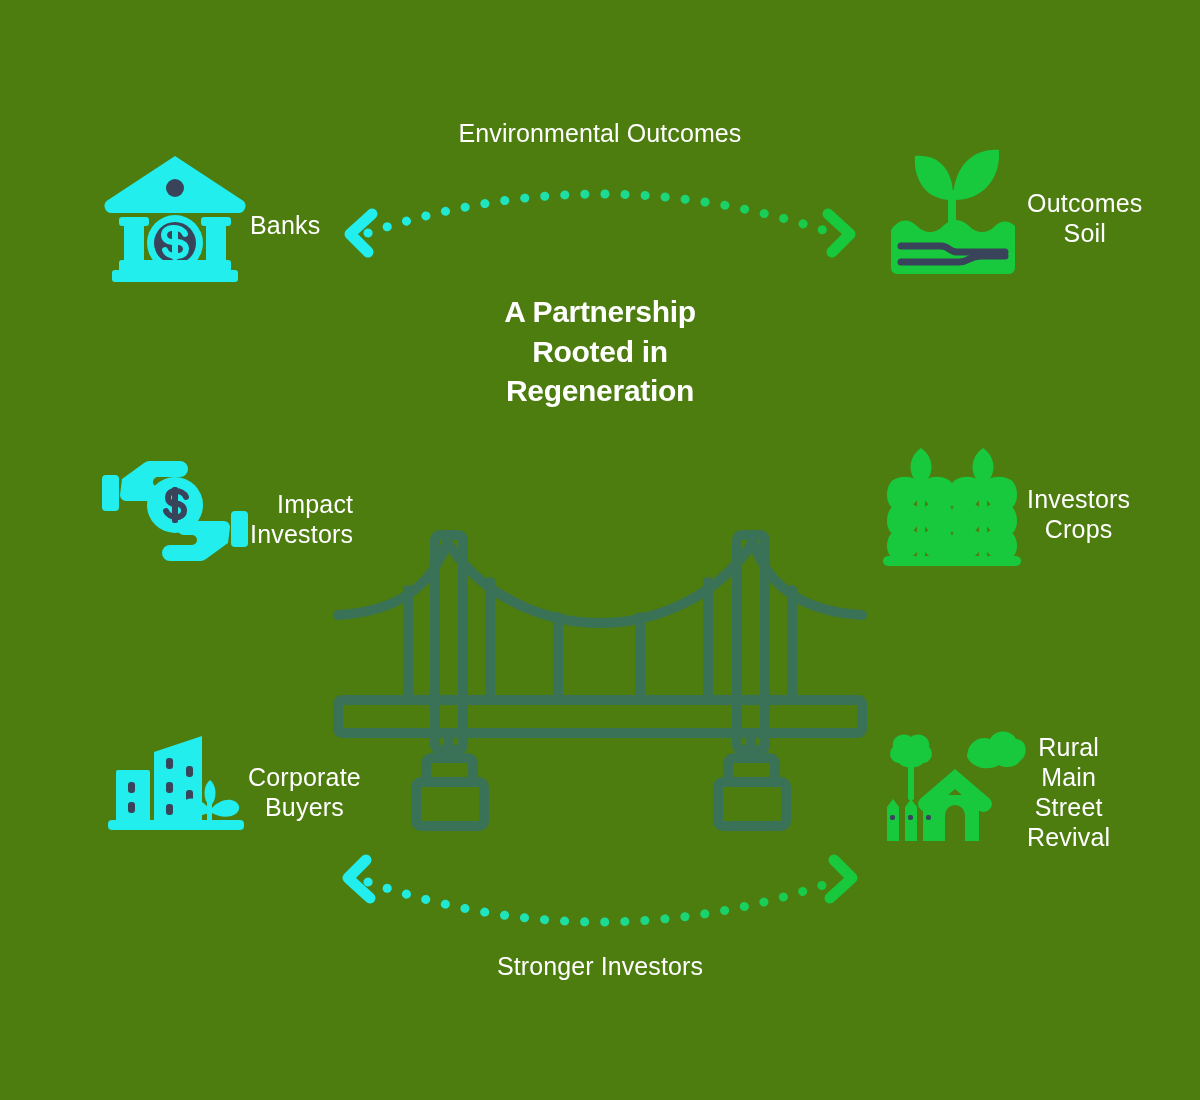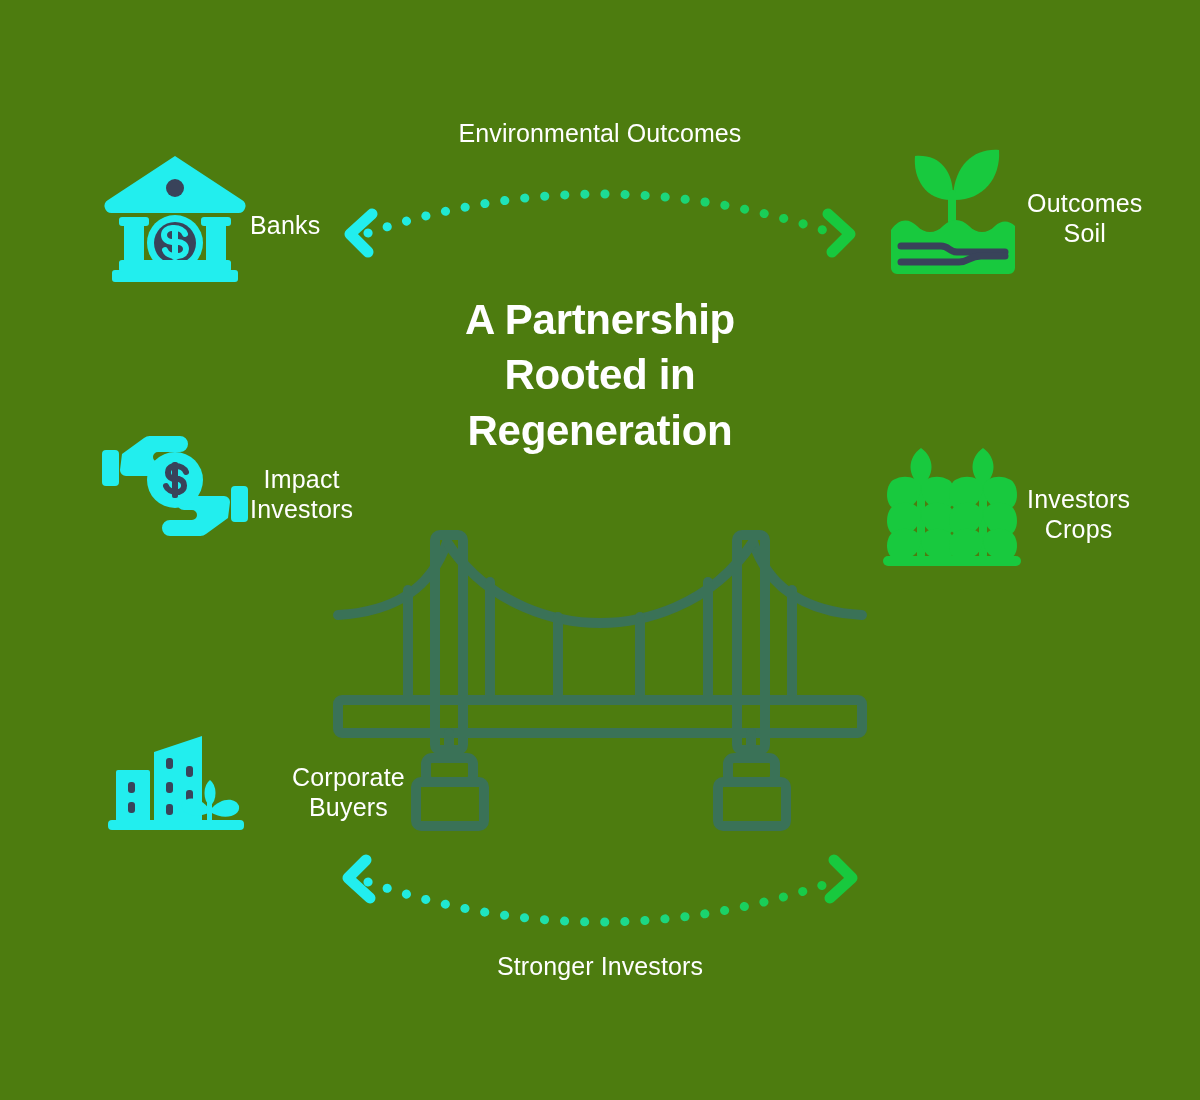--- a/index.html
+++ b/index.html
@@ -37,37 +37,37 @@
     color: #ffffff;
     font-size: 25px;
     line-height: 1.2;
     letter-spacing: 0.2px;
     white-space: pre-line;
     font-weight: 400;
   }
 
   
   #node-banks            { left: 100px;  top: 148px; }
-  #node-impact-investors { left: 100px;  top: 432px; }
-  #node-corporate-buyers { left: 98px;   top: 730px; gap: 44px; }
+  #node-impact-investors { left: 100px;  top: 457px; text-align: right; }
+  #node-corporate-buyers { left: 98px;   top: 730px; }
 
   
   #node-healthier-soil   { left: 877px;  top: 138px; }
   #node-thriving-crops   { left: 877px;  top: 442px; }
   #node-rural-revival    { left: 877px;  top: 718px; }
 
   
   #center-title {
     position: absolute;
     left: 330px;
     top: 292px;
     width: 540px;
     text-align: center;
     color: #ffffff;
-    font-size: 42px;
+    font-size: 30px;
     font-weight: 700;
     line-height: 1.32;
     letter-spacing: -0.3px;
     white-space: pre-line;
   }
 
   
   .arc-caption {
     position: absolute;
     width: 560px;
@@ -308,14 +308,48 @@
           <path d="M106 96 C106 114 120 120 134 116 C142 112 142 96 134 90 C124 84 110 86 106 96 Z"></path>
 
           <rect x="6" y="114" width="138" height="10" rx="5"></rect>
         </g>
       </svg>
     </span>
     <div class="node-label">Investors
 Crops</div>
   </div>
 
+  <div class="node" id="node-rural-revival">
+    <span class="icon-wrap">
+      <svg width="150" height="125" viewBox="0 0 150 125">
+        <g fill="#18c93e">
+
+          <path d="M90 34 C90 20 102 12 113 16 C118 6 134 6 139 16
+                   C150 16 152 32 143 38 C140 44 128 46 122 42
+                   C112 48 96 46 90 34 Z"></path>
+
+          <path d="M22 40 C14 40 10 30 16 24 C14 14 26 8 34 14
+                   C42 8 54 14 52 24 C58 30 54 40 46 40
+                   C42 46 26 46 22 40 Z"></path>
+
+          <path d="M31 26 L31 76 a4 4 0 0 0 6 0 L37 26 a3 3 0 0 0 -6 0 Z"></path>
+
+          <path d="M78 46 L43 76 a8 8 0 0 0 10 12 L78 66 L103 88
+                   a8 8 0 0 0 10 -12 Z"></path>
+
+          <path d="M54 72 L102 72 L102 118 L88 118 L88 92
+                   a10 10 0 0 0 -20 0 L68 118 L54 118 Z"></path>
+
+          <path d="M10 84 L16 76 L22 84 L22 118 L10 118 Z"></path>
+          <rect x="13" y="92" width="5" height="5" rx="2" fill="#39435a"></rect>
+          <path d="M28 84 L34 76 L40 84 L40 118 L28 118 Z"></path>
+          <rect x="31" y="92" width="5" height="5" rx="2" fill="#39435a"></rect>
+          <path d="M46 84 L52 76 L58 84 L58 118 L46 118 Z"></path>
+          <rect x="49" y="92" width="5" height="5" rx="2" fill="#39435a"></rect>
+        </g>
+      </svg>
+    </span>
+    <div class="node-label">Rural
+Main Street
+Revival</div>
+  </div>
 
 </div>
 
 </body></html>

